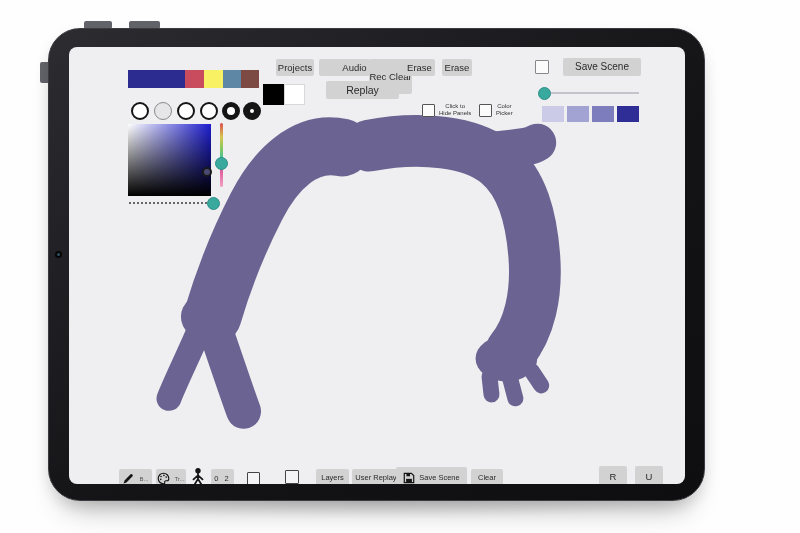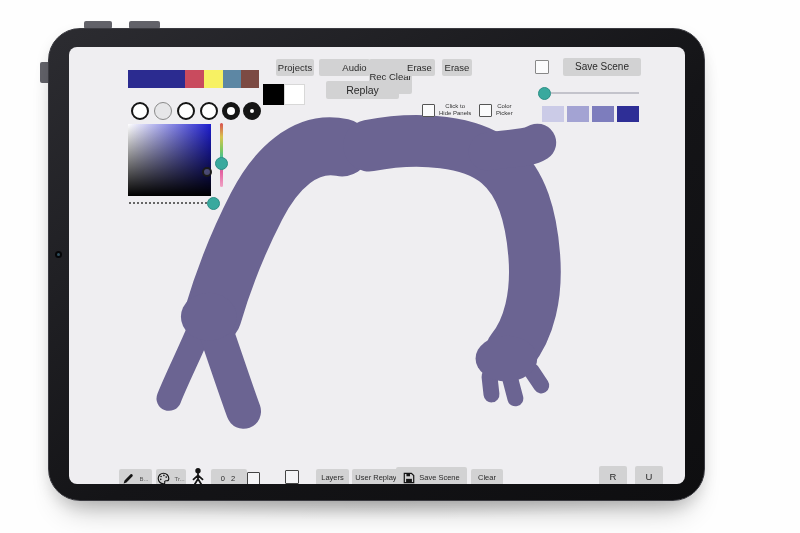--- a/index.html
+++ b/index.html
@@ -155,21 +155,21 @@
             <circle cx="8.5" cy="4.2" r="1" fill="#151515"></circle>
             <circle cx="11.3" cy="6.3" r="1" fill="#151515"></circle>
             <circle cx="4.6" cy="9" r="1" fill="#151515"></circle>
         </svg>
         <span class="tiny-label">Tr...</span>
       </div>
       <svg class="glyph" style="left:120px;top:420px;" width="18" height="22" viewBox="0 0 20 24">
         <circle cx="10" cy="4" r="3" fill="#151515"></circle>
         <path d="M10 7 L10 13 M10 13 L4.5 22 M10 13 L15.5 22 M10 9 L5 13.5 M10 9 L15 13.5" fill="none" stroke="#151515" stroke-width="2" stroke-linecap="round"></path>
       </svg>
-      <div class="btn small" style="left:142px;top:422px;width:36px;height:19px;letter-spacing:2px;">
+      <div class="btn small" style="left:142px;top:422px;width:23px;height:19px;letter-spacing:2px;">
           <span>0 2</span>
         </div>
       <div class="sq" style="left:178px;top:425px;width:13px;height:13px;"></div>
       <div class="sq" style="left:216px;top:423px;width:14px;height:14px;"></div>
       <div class="btn small" style="left:247px;top:422px;width:33px;height:18px;">
           <span>Layers</span>
         </div>
       <div class="btn small" style="left:283px;top:422px;width:48px;height:18px;">
           <span>User Replay</span>
         </div>

